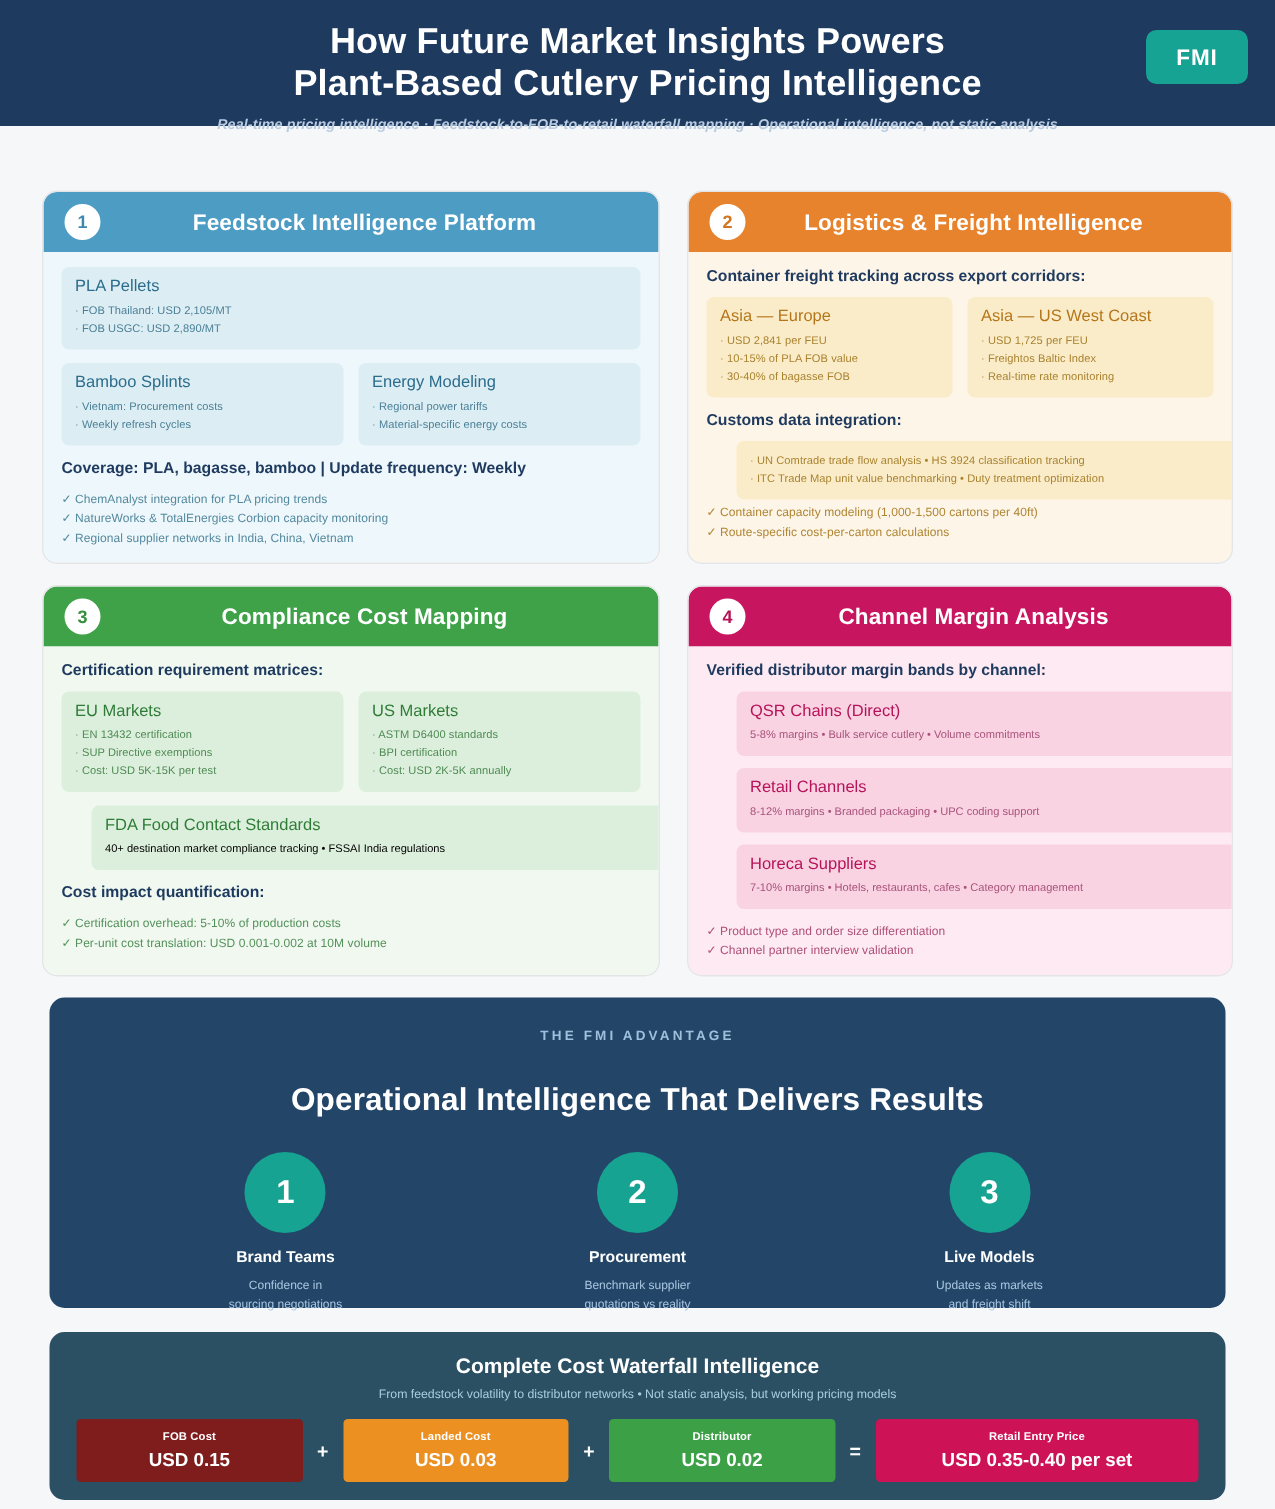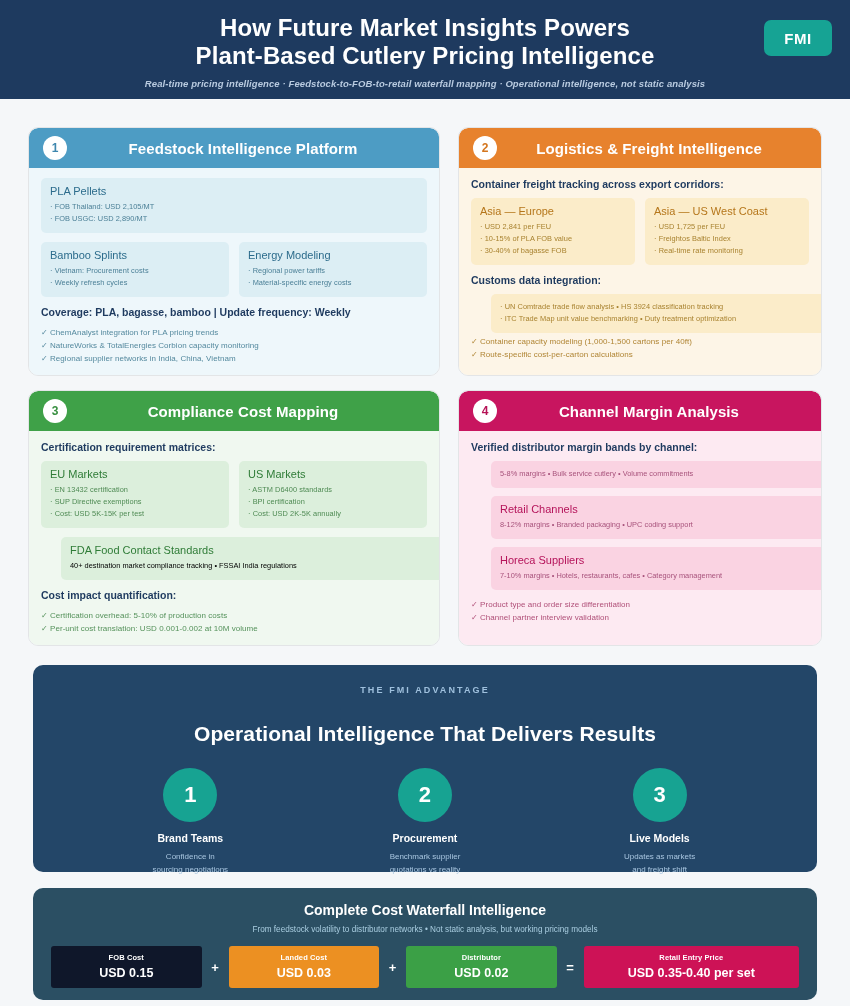--- a/index.html
+++ b/index.html
@@ -8,21 +8,21 @@
     height: 1006px;
     background: #f4f6f8;
     font-family: "Liberation Sans", sans-serif;
     overflow: hidden;
   }
   .page { position: relative; width: 850px; height: 1006px; background: #f5f7f9; }
 
   
   .hero {
     background: #1e3a5f;
-    height: 99px;
+    height: 84px;
     position: relative;
     padding-top: 14px;
     text-align: center;
   }
   .hero h1 {
     color: #ffffff;
     font-size: 24px;
     line-height: 28px;
     font-weight: bold;
     letter-spacing: 0.1px;
@@ -277,21 +277,21 @@
     margin-top: 4px;
     font-size: 12.5px;
     font-weight: bold;
   }
   .flow .op {
     color: #ffffff;
     font-size: 13px;
     font-weight: bold;
     width: 14px;
   }
-  .flow .b1 { background: #0f172a; width: 162px; text-align: center; }
+  .flow .b1 { background: #7f1d1d; width: 162px; text-align: center; }
   .flow .b2 { background: #ec9022; width: 162px; }
   .flow .b3 { background: #3ba046; width: 162px; }
   .flow .b4 { background: #cd1256; width: 232px; }
 </style>
 </head>
 <body>
 
 <div class="page">
 
   <div class="hero">
@@ -422,20 +422,21 @@
     </div>
 
     <div class="card c4">
       <div class="card-head">
         <div class="num">4</div>
         <div class="title">Channel Margin Analysis</div>
       </div>
       <div class="card-body">
         <div class="sec-label">Verified distributor margin bands by channel:</div>
         <div class="subbox full">
+          <h4>QSR Chains (Direct)</h4>
           <p class="plain">5-8% margins • Bulk service cutlery • Volume commitments</p>
         </div>
         <div class="subbox full">
           <h4>Retail Channels</h4>
           <p class="plain">8-12% margins • Branded packaging • UPC coding support</p>
         </div>
         <div class="subbox full">
           <h4>Horeca Suppliers</h4>
           <p class="plain">7-10% margins • Hotels, restaurants, cafes • Category management</p>
         </div>

